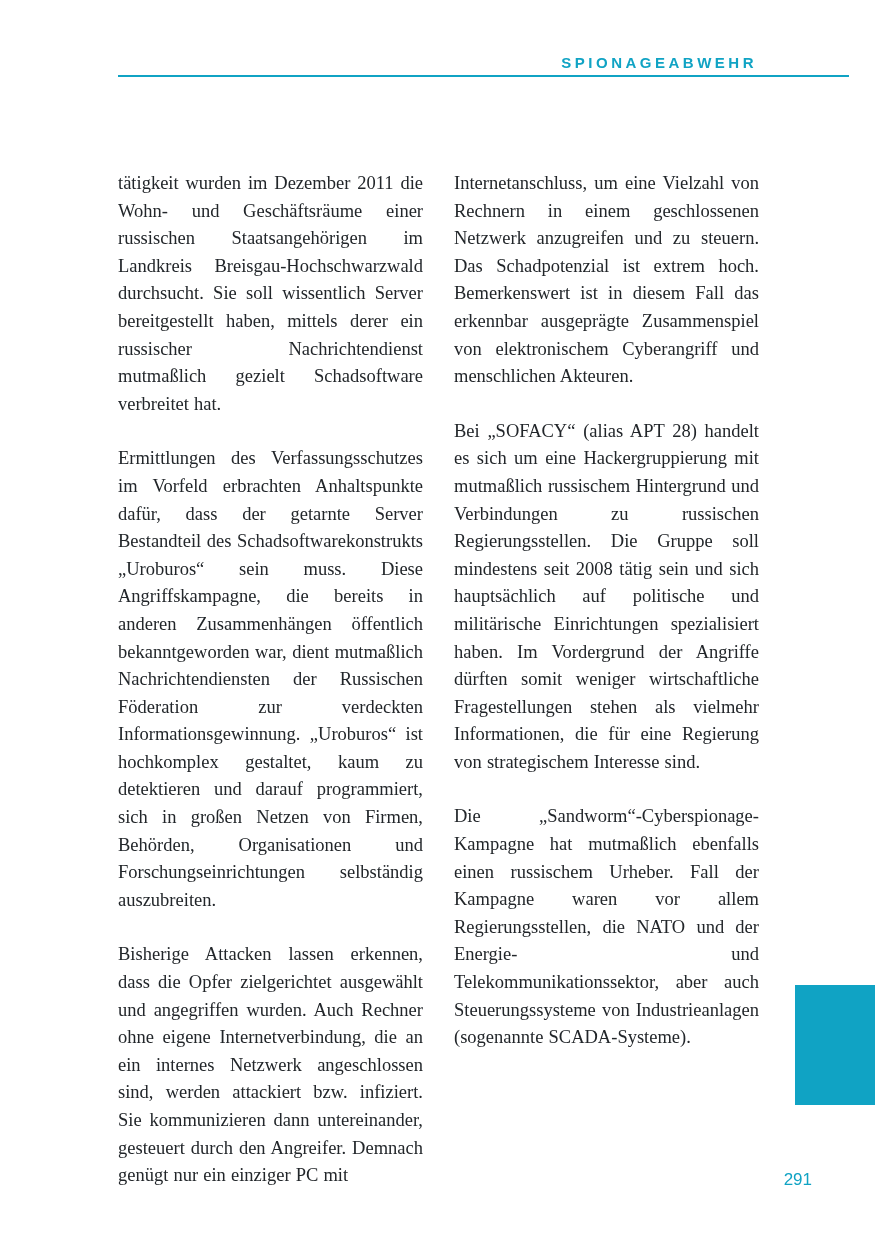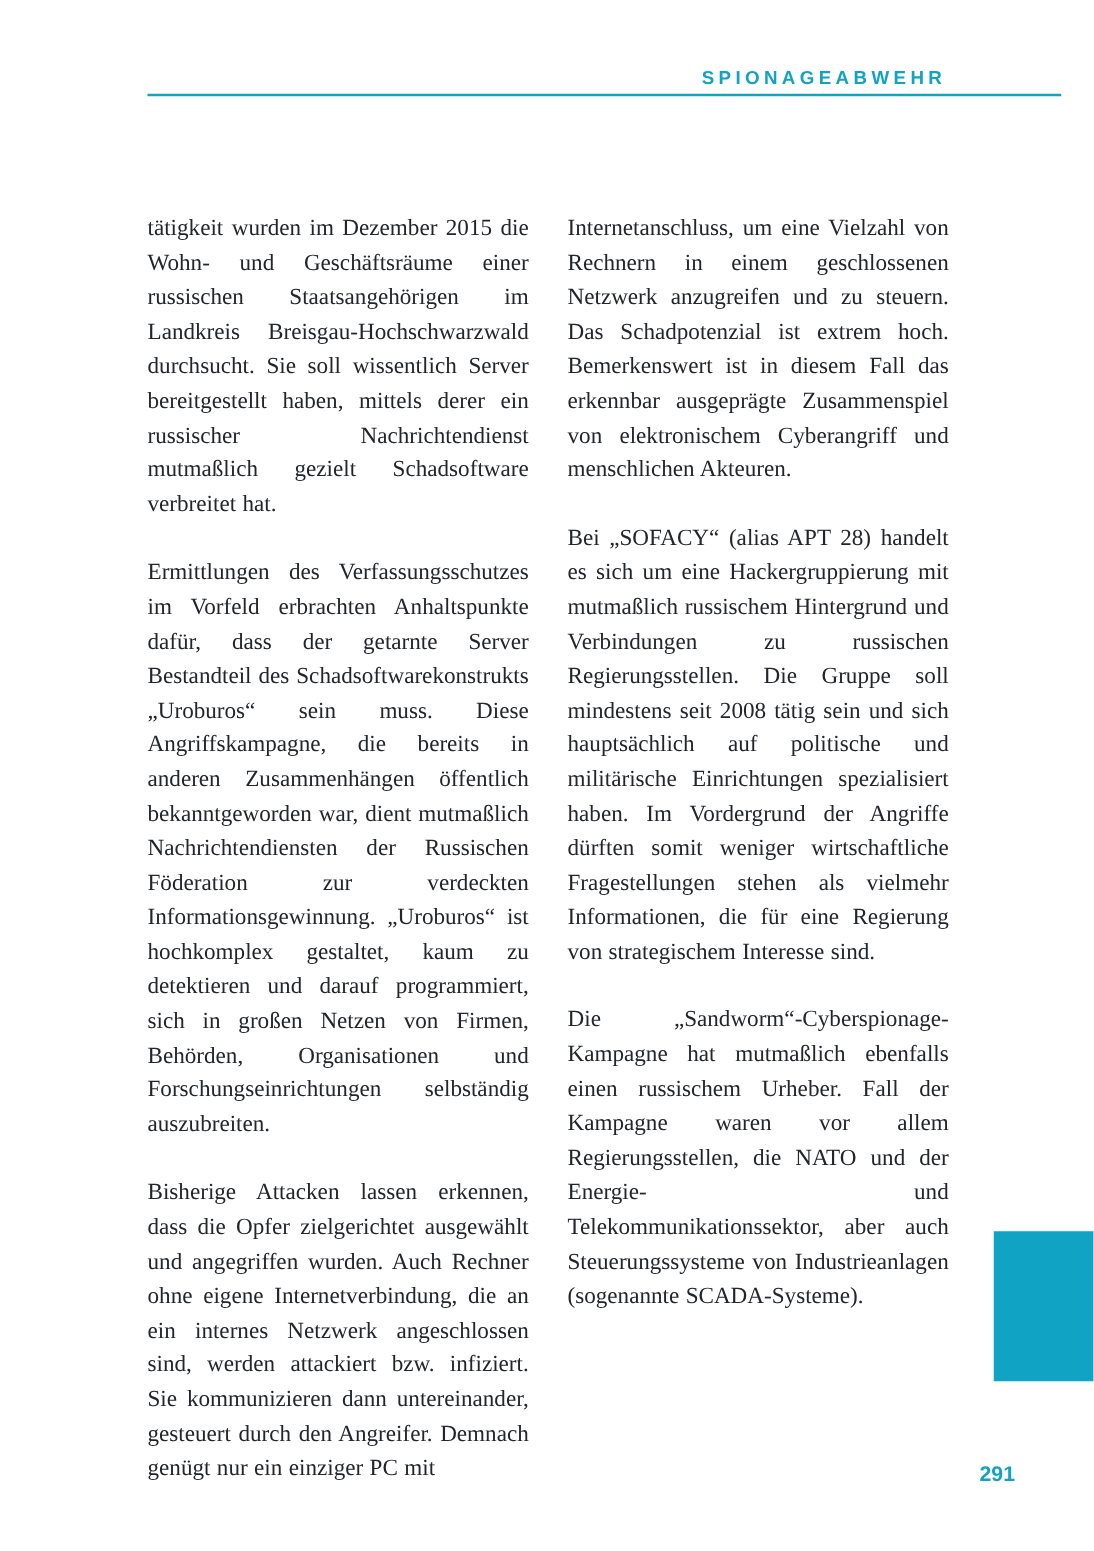--- a/index.html
+++ b/index.html
@@ -69,37 +69,37 @@
     height:120px;
     background:var(--accent);
   }
   .page-number{
     position:absolute;
     top:1170px;
     left:640px;
     width:172px;
     text-align:right;
     font-family:"Liberation Sans","DejaVu Sans",sans-serif;
-    font-weight:bold;
+    font-weight:normal;
     font-size:17px;
     color:var(--accent);
   }
 </style>
 </head>
 <body>
 
 <div class="page">
 
   <div class="running-head">SPIONAGEABWEHR</div>
 
   <div class="head-rule"></div>
 
   <div class="columns">
     <div class="col">
-      <p>tätigkeit wurden im Dezember 2015 die Wohn- und Geschäftsräume einer russischen Staatsangehörigen im Landkreis Breisgau-Hochschwarzwald durchsucht. Sie soll wissentlich Server bereitgestellt haben, mittels derer ein russischer Nachrichtendienst mutmaßlich gezielt Schadsoftware verbreitet hat.</p>
+      <p>tätigkeit wurden im Dezember 2011 die Wohn- und Geschäftsräume einer russischen Staatsangehörigen im Landkreis Breisgau-Hochschwarzwald durchsucht. Sie soll wissentlich Server bereitgestellt haben, mittels derer ein russischer Nachrichtendienst mutmaßlich gezielt Schadsoftware verbreitet hat.</p>
       <p>Ermittlungen des Verfassungsschutzes im Vorfeld erbrachten Anhaltspunkte dafür, dass der getarnte Server Bestandteil des Schadsoftwarekonstrukts „Uroburos“ sein muss. Diese Angriffskampagne, die bereits in anderen Zusammenhängen öffentlich bekanntgeworden war, dient mutmaßlich Nachrichtendiensten der Russischen Föderation zur verdeckten Informationsgewinnung. „Uroburos“ ist hochkomplex gestaltet, kaum zu detektieren und darauf programmiert, sich in großen Netzen von Firmen, Behörden, Organisationen und Forschungseinrichtungen selbständig auszubreiten.</p>
       <p>Bisherige Attacken lassen erkennen, dass die Opfer zielgerichtet ausgewählt und angegriffen wurden. Auch Rechner ohne eigene Internetverbindung, die an ein internes Netzwerk angeschlossen sind, werden attackiert bzw. infiziert. Sie kommunizieren dann untereinander, gesteuert durch den Angreifer. Demnach genügt nur ein einziger PC mit</p>
     </div>
     <div class="col">
       <p>Internetanschluss, um eine Vielzahl von Rechnern in einem geschlossenen Netzwerk anzugreifen und zu steuern. Das Schadpotenzial ist extrem hoch. Bemerkenswert ist in diesem Fall das erkennbar ausgeprägte Zusammenspiel von elektronischem Cyberangriff und menschlichen Akteuren.</p>
       <p>Bei „SOFACY“ (alias APT 28) handelt es sich um eine Hackergruppierung mit mutmaßlich russischem Hintergrund und Verbindungen zu russischen Regierungsstellen. Die Gruppe soll mindestens seit 2008 tätig sein und sich hauptsächlich auf politische und militärische Einrichtungen spezialisiert haben. Im Vordergrund der Angriffe dürften somit weniger wirtschaftliche Fragestellungen stehen als vielmehr Informationen, die für eine Regierung von strategischem Interesse sind.</p>
       <p>Die „Sandworm“-Cyberspionage-Kampagne hat mutmaßlich ebenfalls einen russischem Urheber. Fall der Kampagne waren vor allem Regierungsstellen, die NATO und der Energie- und Telekommunikationssektor, aber auch Steuerungssysteme von Industrieanlagen (sogenannte SCADA-Systeme).</p>
     </div>
   </div>
 

